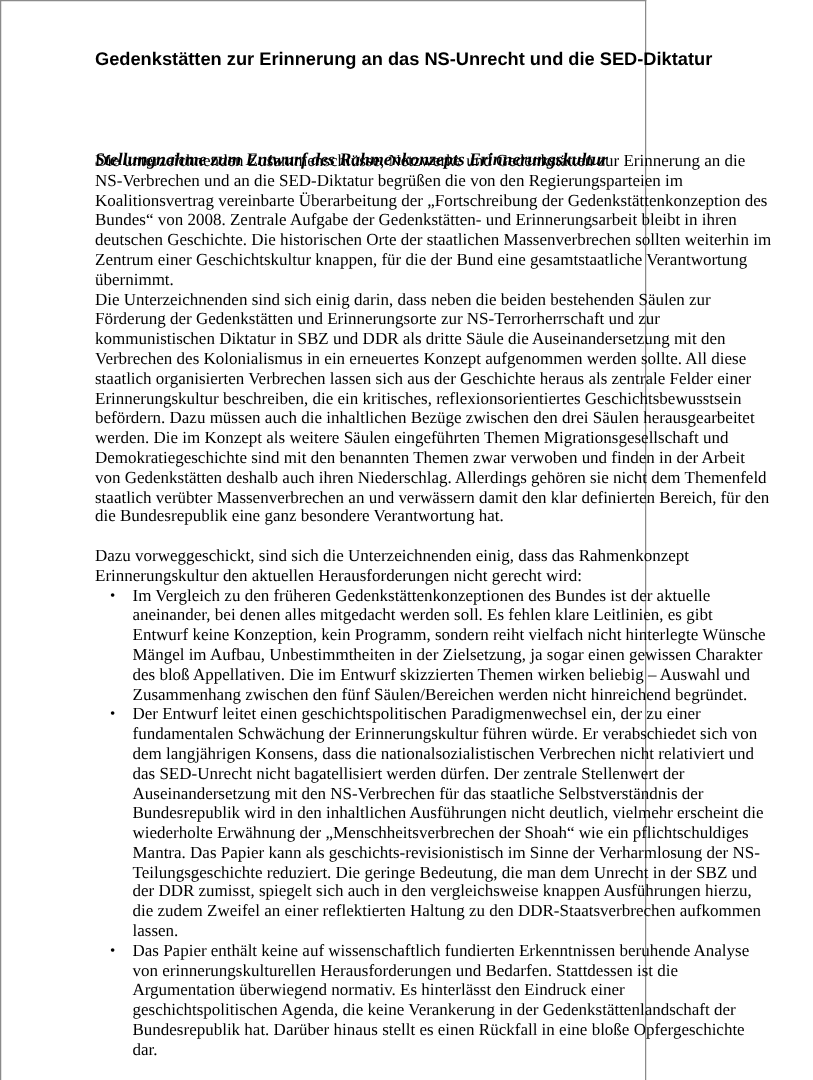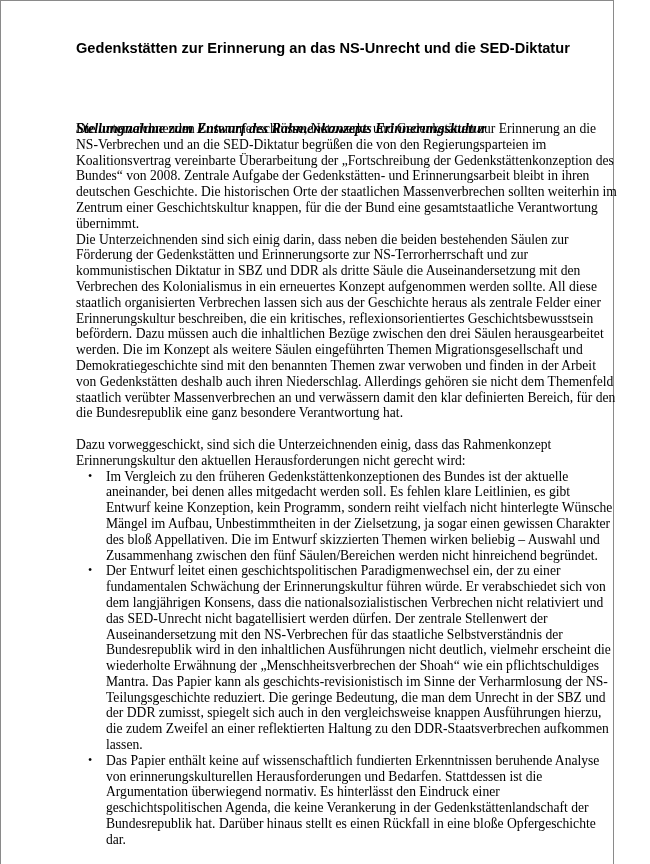--- a/index.html
+++ b/index.html
@@ -1,19 +1,19 @@
 <!DOCTYPE html>
 <html><head>
 <meta charset="utf-8">
 <style>
   html, body { margin: 0; padding: 0; background: #ffffff; }
   body { width: 650px; height: 864px; overflow: hidden; }
   .page {
     position: relative;
-    width: 614px; height: 864px;
+    width: 517px; height: 864px;
     border-left: 1px solid #8a8a8a;
     border-right: 1px solid #8a8a8a;
     border-top: 1px solid #8a8a8a;
     box-sizing: border-box;
     background: #fff;
     color: #000;
   }
   .header-title {
     position: absolute; left: 75px; top: 39px;
     font-family: "Liberation Sans", sans-serif;

